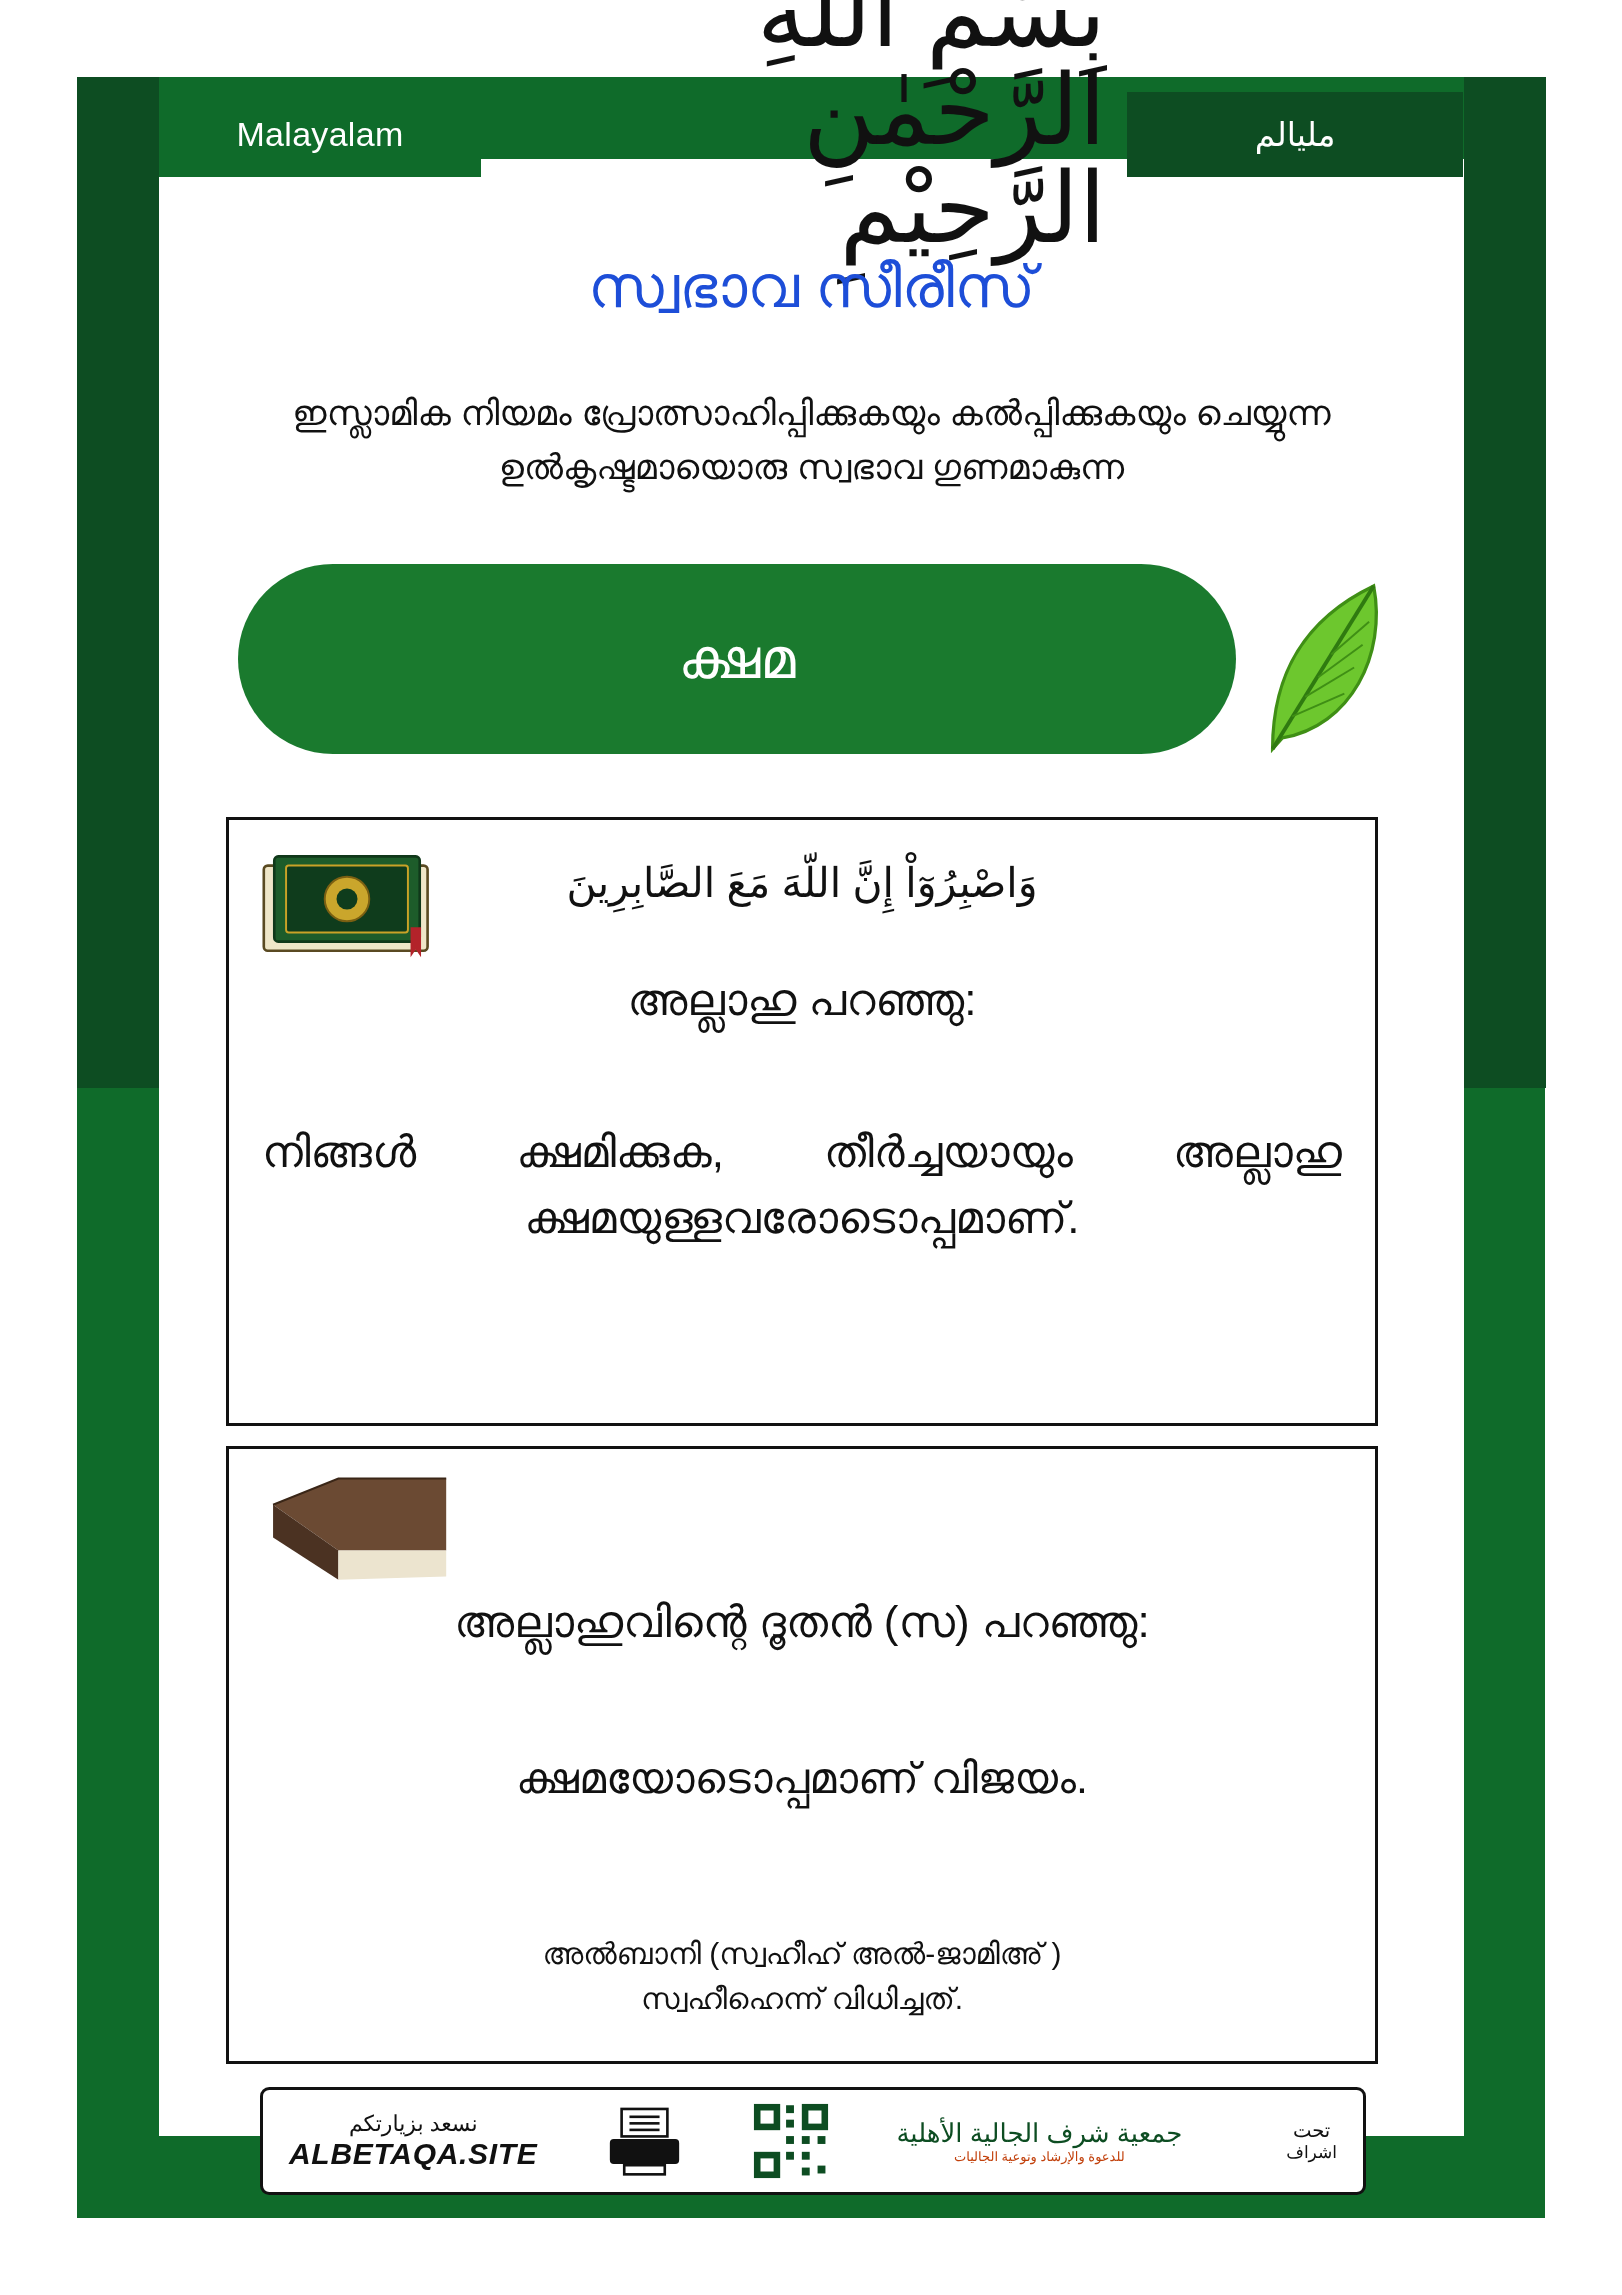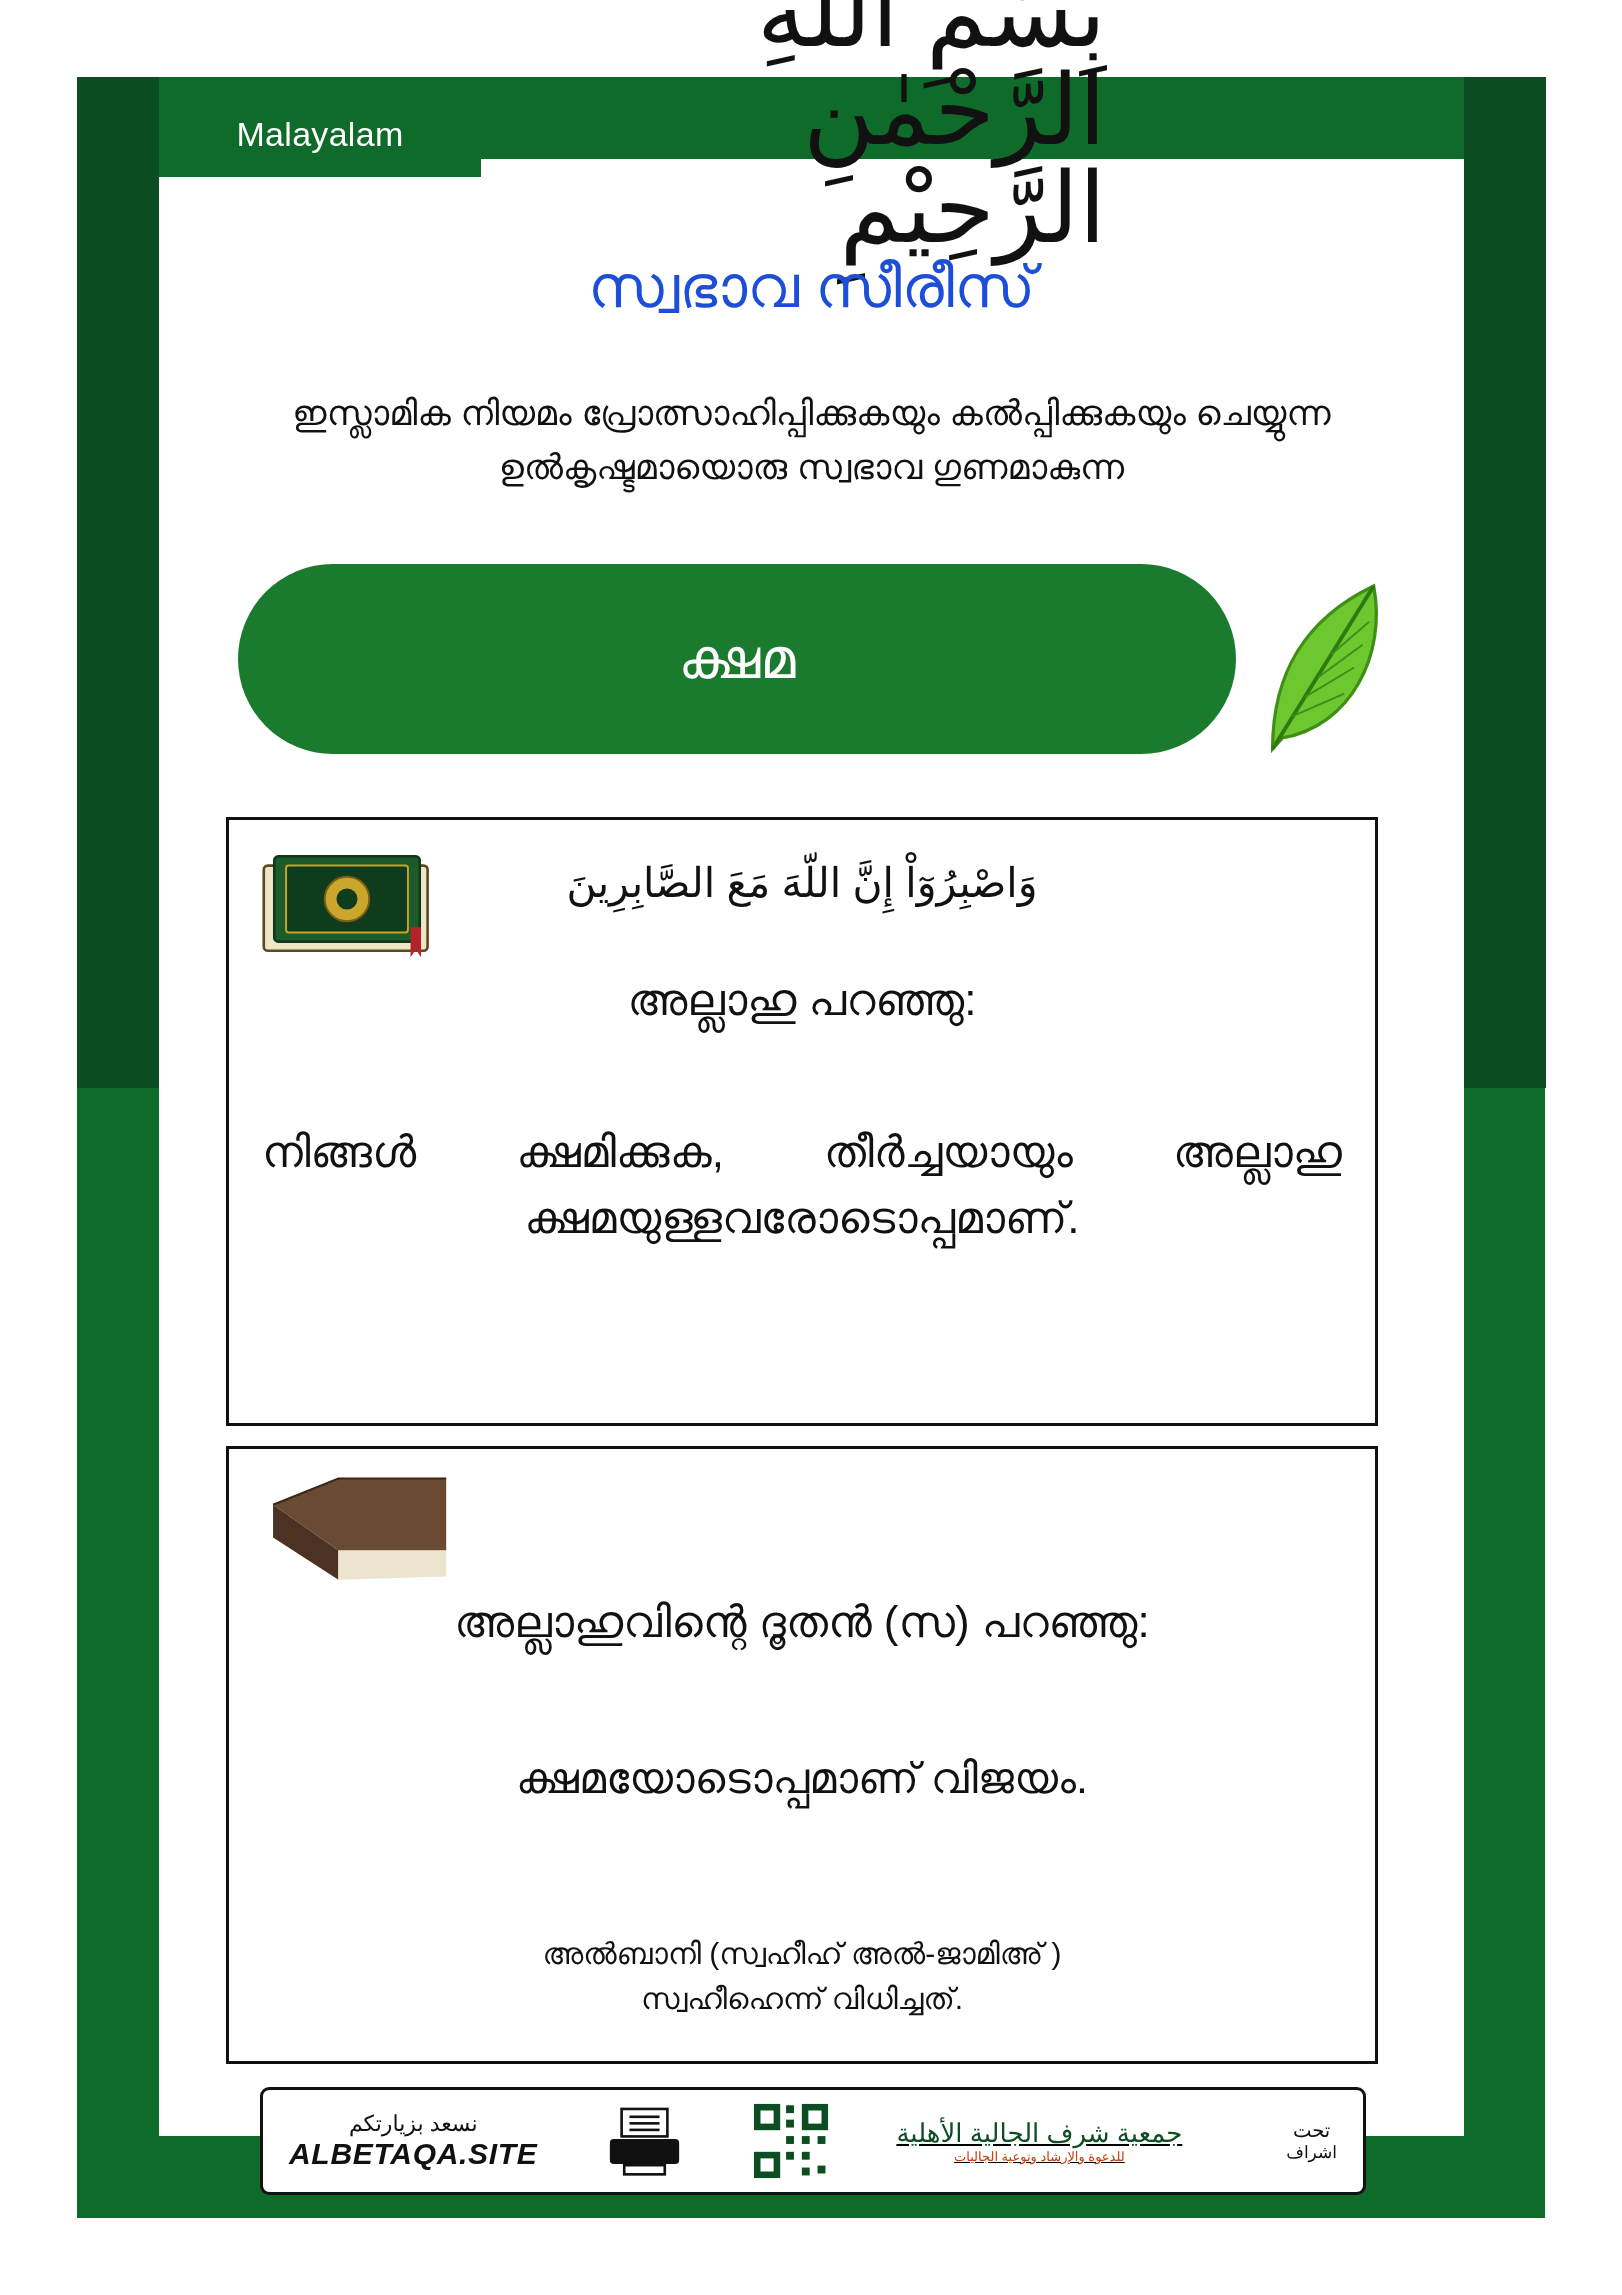--- a/index.html
+++ b/index.html
@@ -215,38 +215,39 @@
   }
   .footer-site {
     text-align: center;
     color: #111111;
     direction: rtl;
   }
   .footer-site .ar { font-size: 22px; }
   .footer-site .url { font-size: 30px; font-weight: bold; letter-spacing: 0.7px; font-style: italic; }
   .footer-printer { width: 85px; height: 72px; }
   .footer-qr { width: 82px; height: 82px; }
-  .footer-logo { text-align: center; direction: rtl; text-decoration: underline; }
+  .footer-logo { text-align: center; direction: rtl; }
   .footer-logo .l1 { font-size: 26px; color: #0d4d22; }
   .footer-logo .l2 { font-size: 13px; color: #c2410c; }
   .footer-under { text-align: center; direction: rtl; color: #111; margin-left: 40px; }
   .footer-under .u1 { font-size: 19.6px; }
   .footer-under .u2 { font-size: 17px; }
 </style>
 </head>
 <body>
 
 <div class="page">
 
   <div class="frame-outer"></div>
   <div class="frame-dark-left"></div>
   <div class="frame-dark-right"></div>
   <div class="frame-inner-white"></div>
 
   <div class="lang-tag-left">Malayalam</div>
+  <div class="lang-tag-right">مليالم</div>
   <div class="basmala">بِسْمِ اللهِ الرَّحْمٰنِ الرَّحِيْمِ</div>
 
   <div class="series-title">സ്വഭാവ സീരീസ്</div>
   <div class="series-sub">ഇസ്ലാമിക നിയമം പ്രോത്സാഹിപ്പിക്കുകയും കൽപ്പിക്കുകയും ചെയ്യുന്ന ഉൽകൃഷ്ടമായൊരു സ്വഭാവ ഗുണമാകുന്ന</div>
 
   <div class="pill">
     <span>ക്ഷമ</span>
   </div>
 
   <svg class="leaf" viewBox="0 0 210 280">

